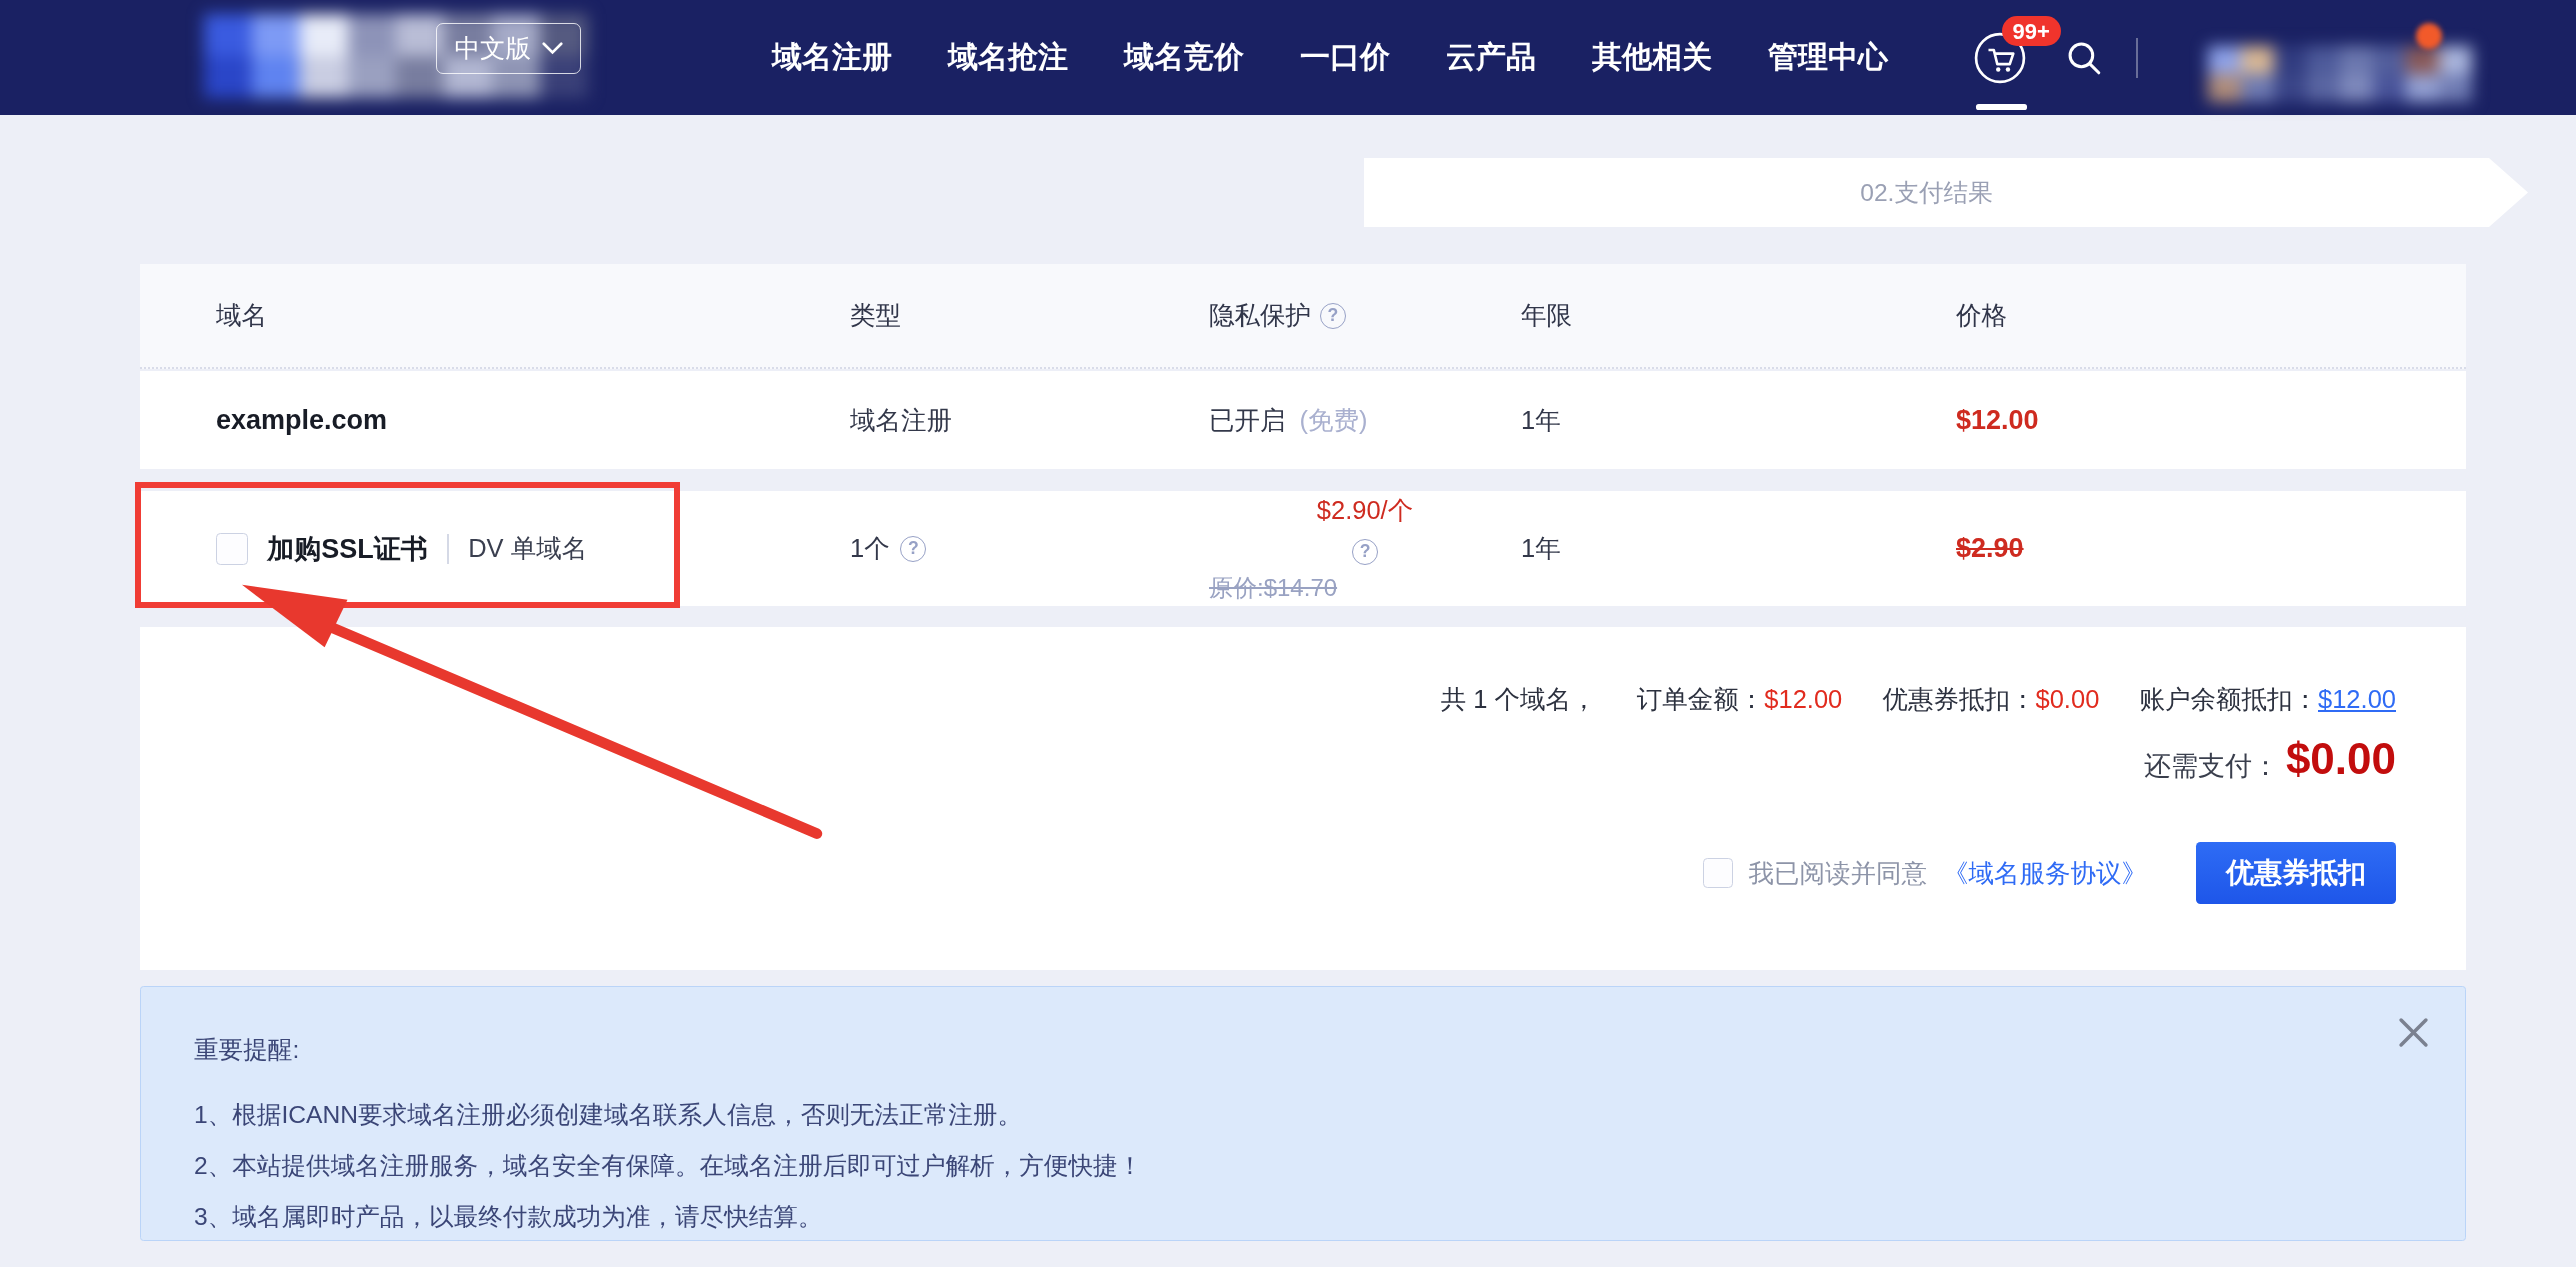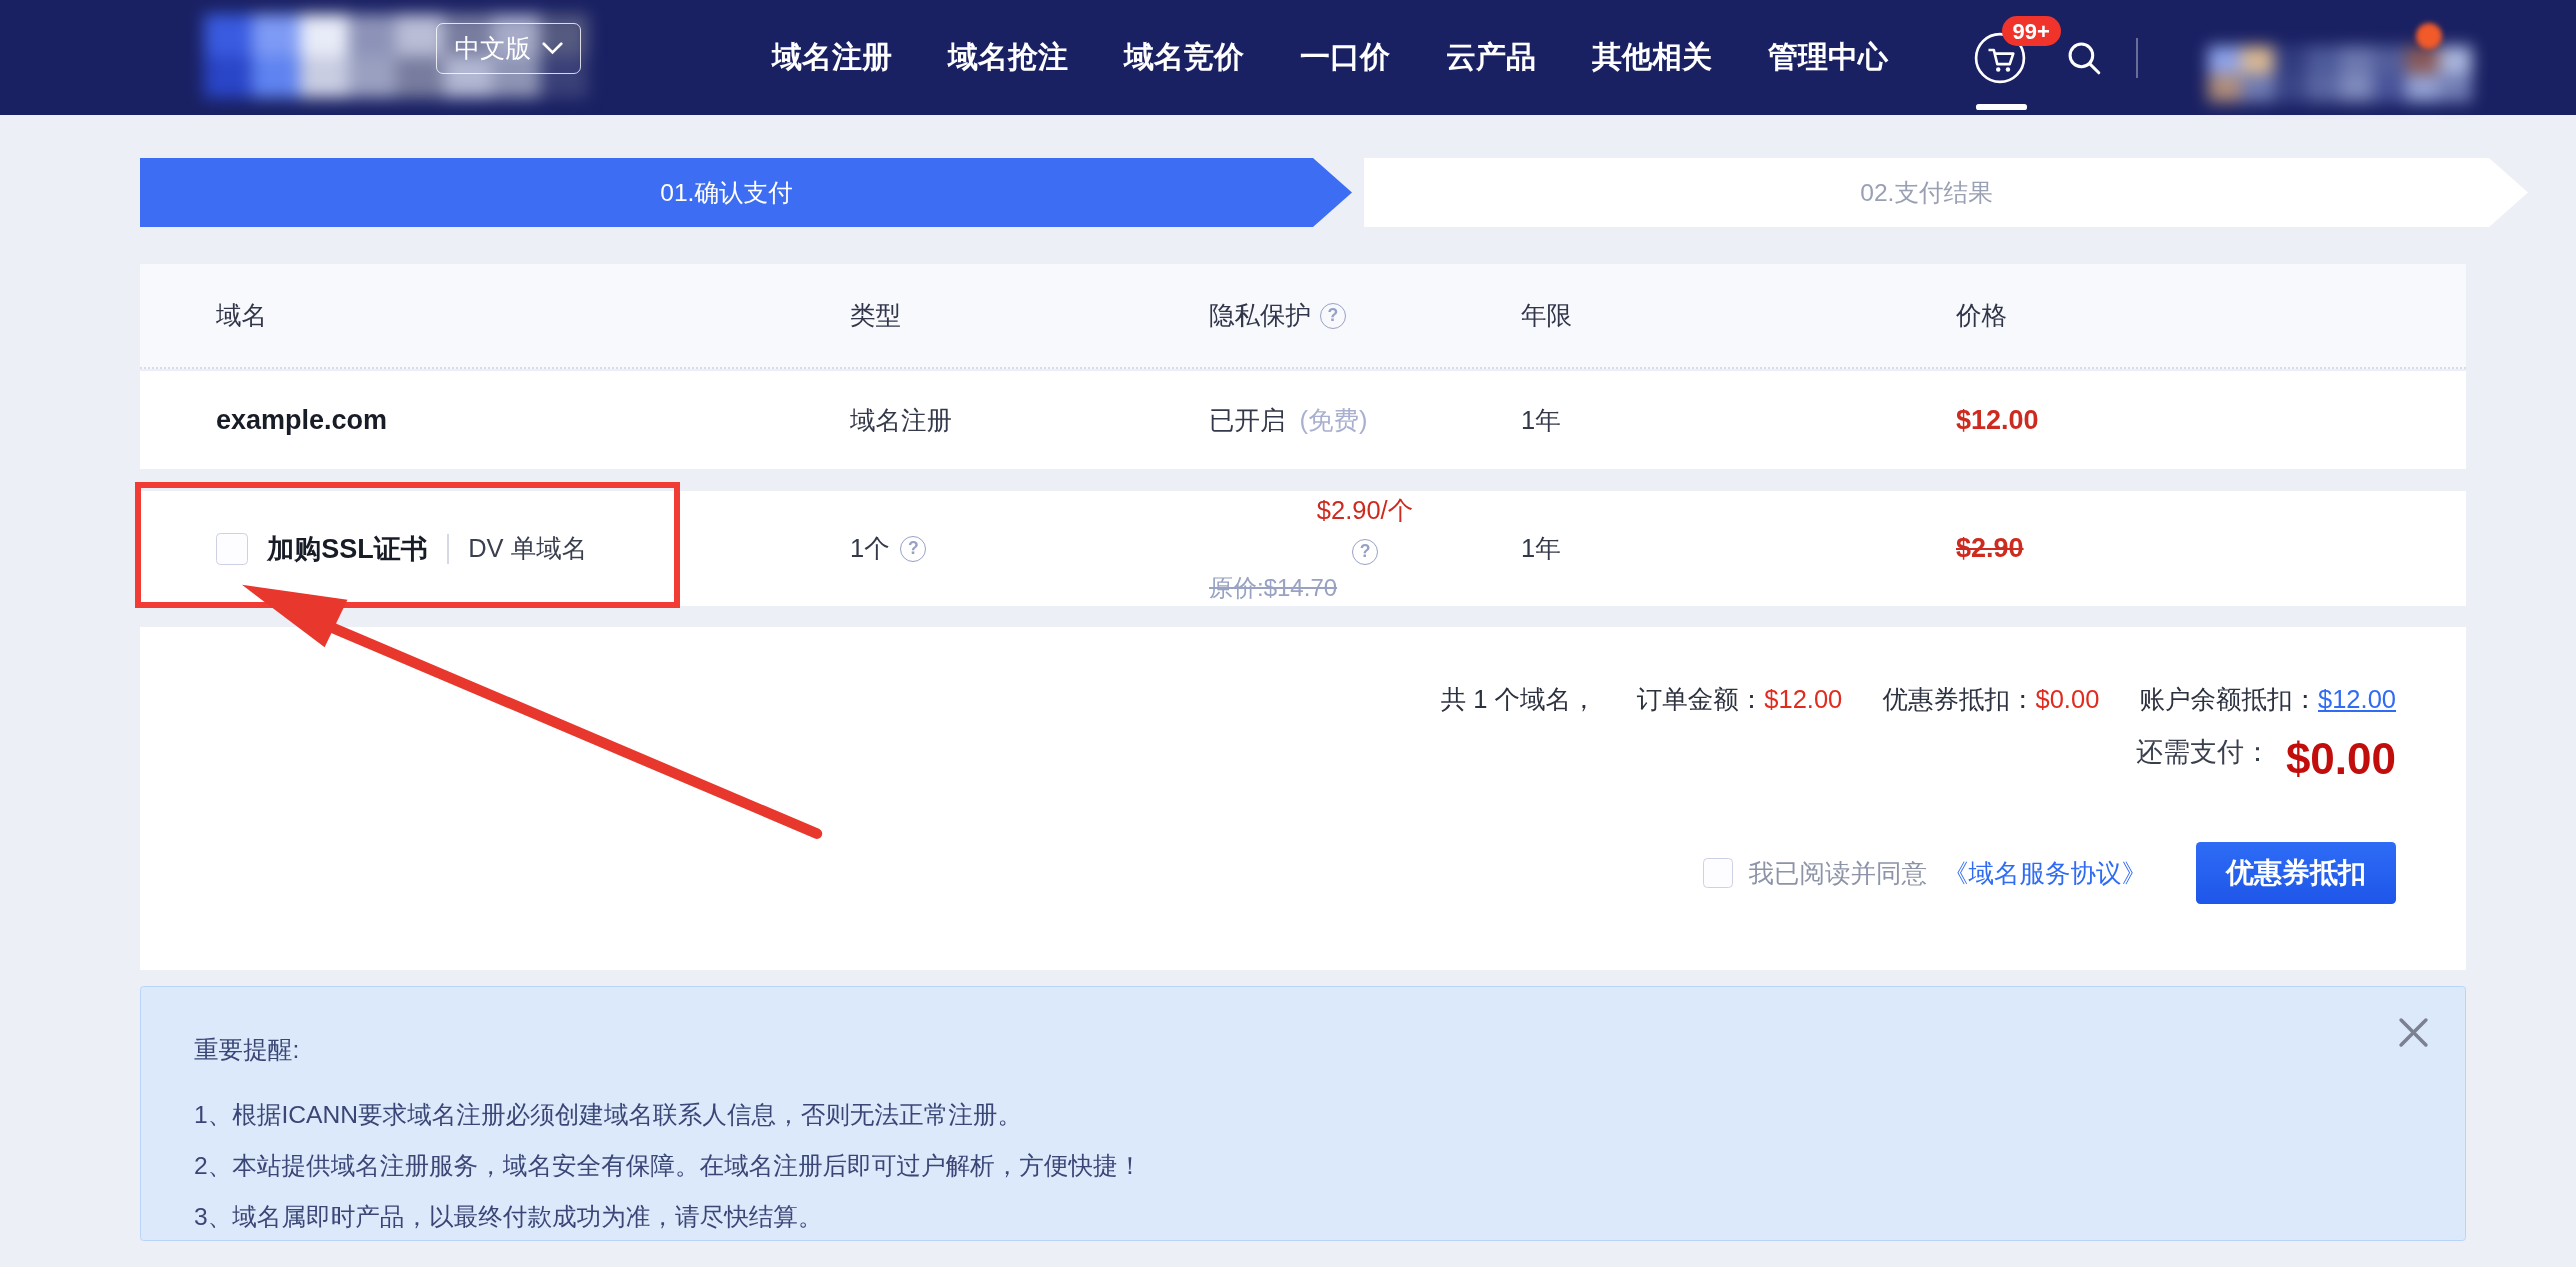--- a/index.html
+++ b/index.html
@@ -53,21 +53,21 @@
   .unit-line { display:flex; align-items:center; gap:10.6px; font-size:25.5px; color:#ce2b20;flex-direction:column; }
   .orig-price { font-size:24px; color:#99a2c2; text-decoration:line-through; margin-top:7px; }
   .strike { text-decoration:line-through; }
 
   
   .summary-card { top:627px; height:343px; }
   .summary-line { position:absolute; right:70px; top:55px; font-size:25.5px; color:#2c313f; white-space:nowrap; }
   .summary-line .amt-red { color:#e12b1e; }
   .summary-line .gap { display:inline-block; width:26px; }
   .amt-link { color:#2f6bf5; text-decoration:underline; cursor:pointer; }
-  .due-line { position:absolute; right:70px; top:107px; display:flex; align-items:flex-start; gap:15px; }
+  .due-line { position:absolute; right:70px; top:107px; display:flex; align-items:flex-end; gap:7px; }
   .due-label { font-size:27px; color:#3a3f4d; }
   .due-amount { font-size:44px; font-weight:700; color:#c20d0d; }
   .agree-line { position:absolute; right:70px; top:215px; display:flex; align-items:center; gap:16px; }
   .agree-text { font-size:25.5px; color:#8d94a8; }
   .agree-link { font-size:25.5px; color:#2f6bf5; cursor:pointer; }
   .checkout-btn { margin-left:33px; width:200px; height:62px; background:linear-gradient(180deg,#2e6cf5,#1e56e9); color:#fff; font-size:28px; font-weight:700; border:none; border-radius:4.4px; display:flex; align-items:center; justify-content:center; cursor:pointer; }
 
   
   .notice { position:absolute; left:140px; top:986px; width:2326px; height:255px; background:#dce9fb; border:1.8px solid #bad4f8; border-radius:3.5px; padding:46px 53px 0 53px; color:#3b4677; }
   .notice-title { font-size:24.6px; margin-bottom:23px; }
@@ -155,23 +155,20 @@
         <span style="background:#5a66a2"></span>
         <span style="background:#7e89bc"></span>
         <span style="background:#49549a"></span>
         <span style="background:#93a0d2"></span>
         <span style="background:#717db4"></span>
     </div>
     <div class="user-dot"></div>
   </div>
 
   <div class="steps">
-    <div class="step step1">
-      <span>01.确认支付</span>
-    </div>
     <div class="step step2">
       <span>02.支付结果</span>
     </div>
   </div>
 
   <div class="card thead">
     <div class="trow">
       <div class="cell">域名</div>
       <div class="cell">类型</div>
       <div class="cell">

